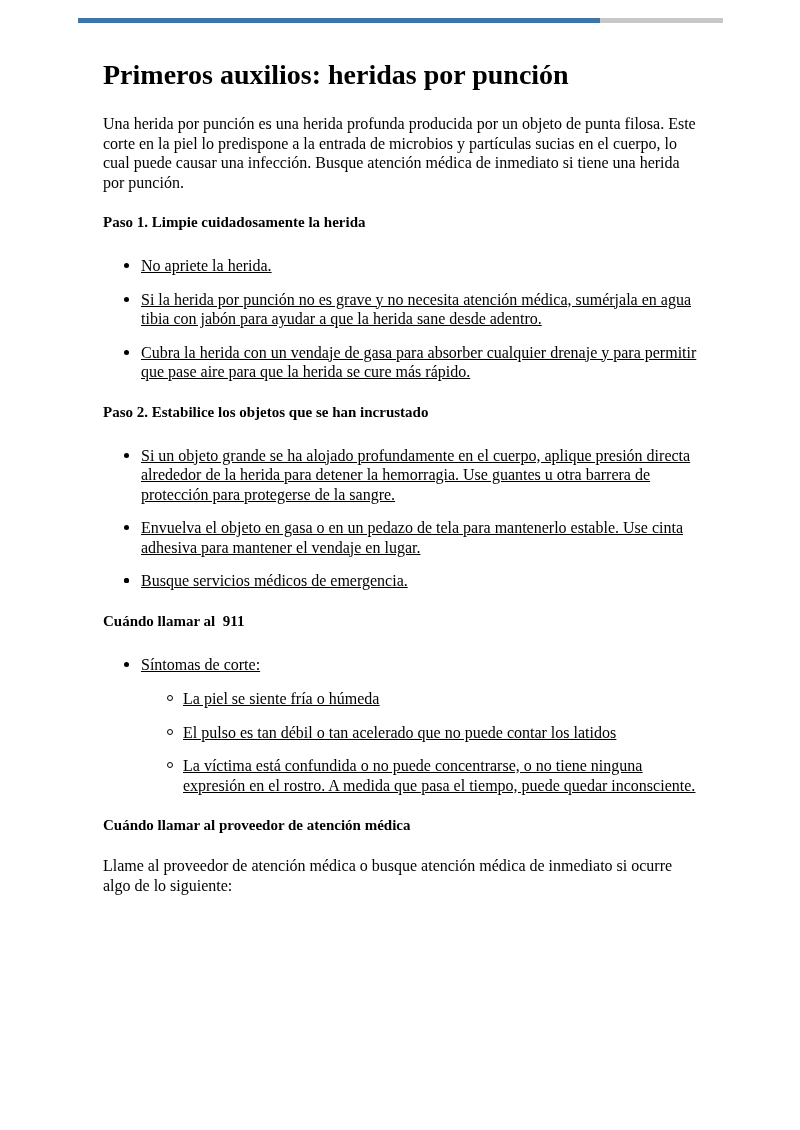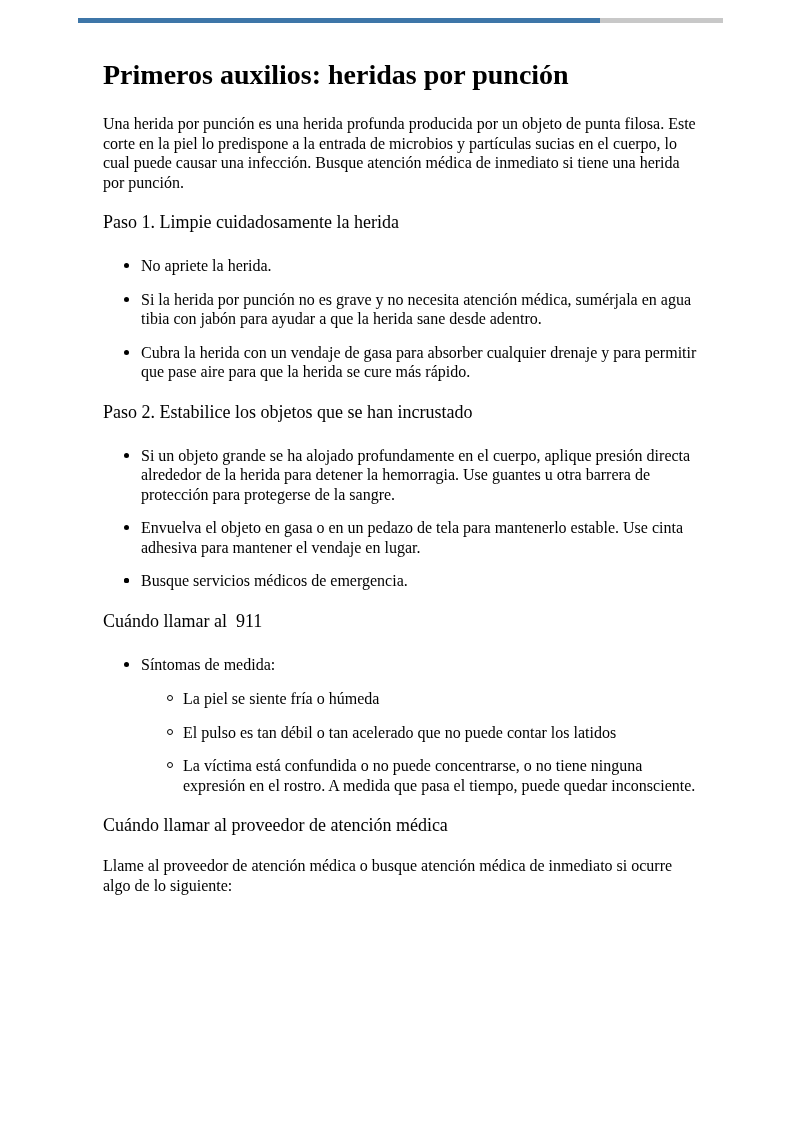--- a/index.html
+++ b/index.html
@@ -10,27 +10,27 @@
   }
   
   .rule { position:absolute; left:78px; width:645px; height:5px; background:#c8c8c8; }
   .rule.top { top:18px; }
   .rule.bottom { top:1095px; }
   .rule-blue { position:absolute; left:0; top:0; height:5px; width:522px; background:#3e76a8; }
 
   .content { position:absolute; left:103px; top:0; width:610px; }
 
   h1 { font-size:28px; line-height:34px; font-weight:bold; margin:58px 0 0 0; }
-  h2 { font-size:18px; line-height:26px; font-weight:normal; margin:17px 0 0 0; }
+  h2 { font-size:15px; line-height:26px; font-weight:bold; margin:17px 0 0 0; }
   p  { font-size:16px; line-height:19.5px; margin:18px 12px 0 0; }
   p.intro { margin-top:22px; }
 
   ul.l1 { list-style:none; margin:21px 0 0 0; padding:0 0 0 38px; }
   ul.l2 { list-style:none; margin:15px 0 8px 0; padding:0 0 0 42px; }
-  li { position:relative; font-size:16px; line-height:19.5px; margin:0 0 14px 0; padding:0 12px 0 0; }
+  li { position:relative; font-size:16px; line-height:19.5px; margin:0 0 14px 0; padding:0 12px 0 0;text-decoration:underline; }
   ul.l2 li { padding-right:0; }
 
   .mk { position:absolute; display:block; }
   .mk.dot { left:-17px; top:7px; width:5px; height:5px; border-radius:50%; background:#000; }
   .mk.circle { left:-16px; top:6px; width:6px; height:6px; border-radius:50%;
                border:1.3px solid #000; box-sizing:border-box; background:#fff; }
 
   .footer { position:absolute; top:1103px; font-family:"Liberation Sans", sans-serif;
             font-style:italic; font-size:11px; color:#8c8c8c; }
   .footer.left { left:80px; }
@@ -83,21 +83,21 @@
       <li>
         <span class="mk dot"></span>
         <span>Busque servicios médicos de emergencia.</span>
       </li>
     </ul>
 
     <h2>Cuándo llamar al &nbsp;911</h2>
     <ul class="l1">
       <li>
         <span class="mk dot"></span>
-        <span>Síntomas de medida:</span>
+        <span>Síntomas de corte:</span>
         <ul class="l2">
           <li>
             <span class="mk circle"></span>
             <span>La piel se siente fría o húmeda</span>
           </li>
           <li>
             <span class="mk circle"></span>
             <span>El pulso es tan débil o tan acelerado que no puede contar los latidos</span>
           </li>
           <li>

